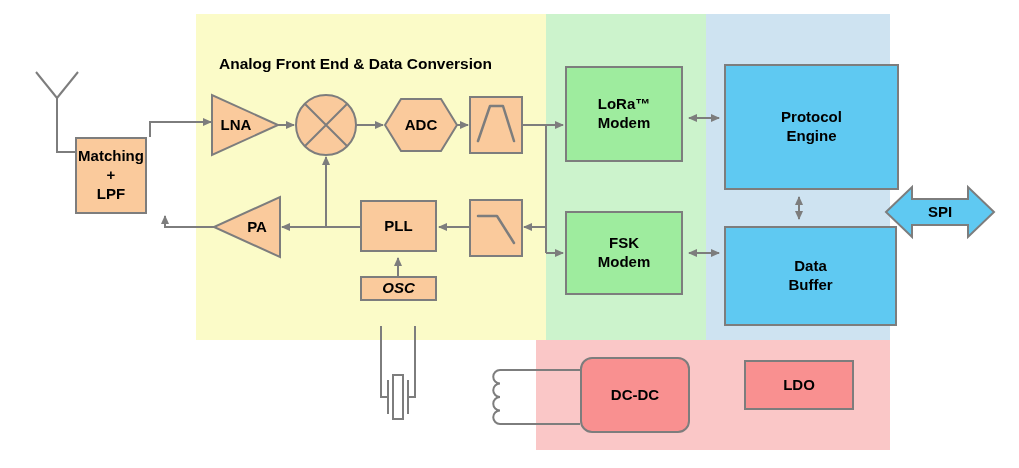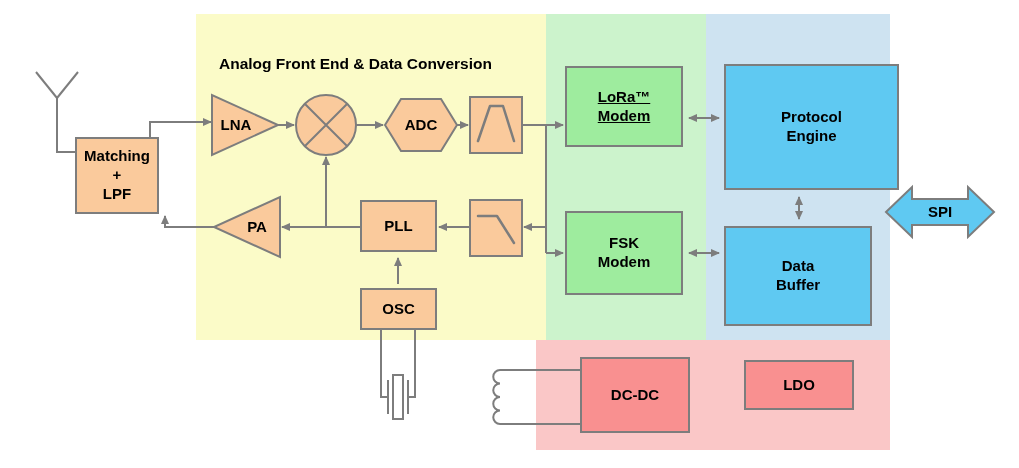--- a/index.html
+++ b/index.html
@@ -121,32 +121,32 @@
                            a6.75,6.75 0 0 0 0,13.5
                            L580,424"></path>
     </g>
 
     <g>
       <polygon class="shape-blue" points="886,212 912,187 912,199 968,199 968,187 994,212 968,237 968,225 912,225 912,237"></polygon>
       <text class="svg-label" x="940" y="217">SPI</text>
     </g>
   </svg>
 
-  <div class="block orange" style="left:75px;top:137px;width:84px;height:77px;">Matching
+  <div class="block orange" style="left:75px;top:137px;width:72px;height:77px;">Matching
 +
 LPF</div>
   <div class="block orange" style="left:360px;top:200px;width:77px;height:52px;">PLL</div>
-  <div class="block orange" style="left:360px;top:288px;width:77px;height:42px;">OSC</div>
+  <div class="block orange" style="left:360px;top:276px;width:77px;height:25px;font-style:italic;">OSC</div>
 
-  <div class="block greenbox" style="left:565px;top:66px;width:118px;height:81px;text-decoration:underline;">LoRa™
+  <div class="block greenbox" style="left:565px;top:66px;width:118px;height:96px;">LoRa™
 Modem</div>
   <div class="block greenbox" style="left:565px;top:211px;width:118px;height:84px;">FSK
 Modem</div>
 
   <div class="block bluebox" style="left:724px;top:64px;width:175px;height:126px;">Protocol
 Engine</div>
-  <div class="block bluebox" style="left:724px;top:226px;width:148px;height:100px;">Data
+  <div class="block bluebox" style="left:724px;top:226px;width:173px;height:100px;">Data
 Buffer</div>
 
-  <div class="block redbox" style="left:580px;top:357px;width:110px;height:76px;">DC-DC</div>
+  <div class="block redbox" style="left:580px;top:357px;width:110px;height:76px;border-radius:12px;">DC-DC</div>
   <div class="block redbox" style="left:744px;top:360px;width:110px;height:50px;">LDO</div>
 
 </div>
 
 </body></html>

